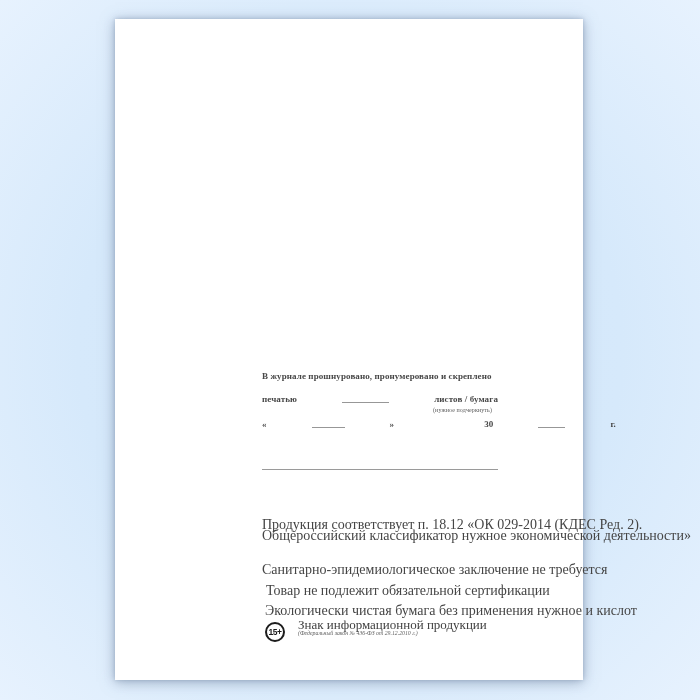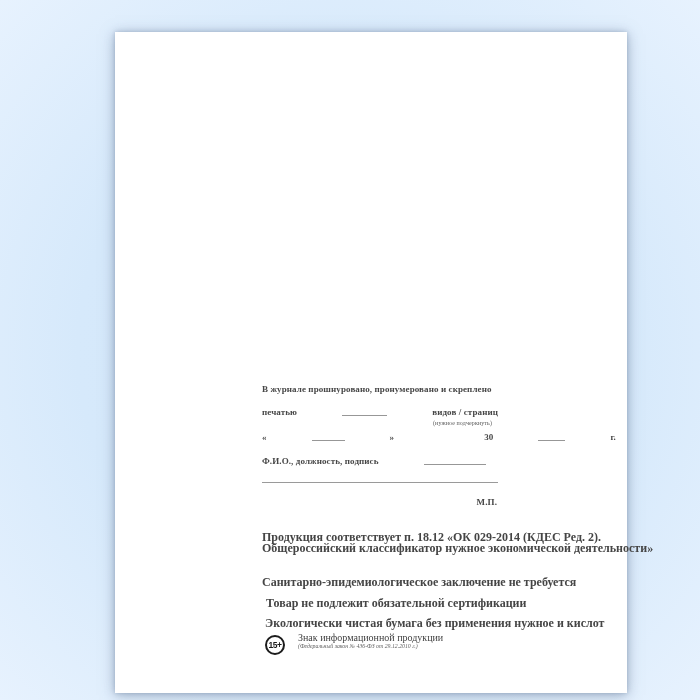--- a/index.html
+++ b/index.html
@@ -9,22 +9,22 @@
   }
   .canvas {
     position: relative;
     width: 700px;
     height: 700px;
     background: radial-gradient(ellipse at 50% 50%, #d2e6fa 0%, #d6e9fb 55%, #e7f2fe 100%);
   }
   .page {
     position: absolute;
     left: 115px;
-    top: 32px;
-    width: 512px;
+    top: 19px;
+    width: 468px;
     height: 661px;
     background: #ffffff;
     box-shadow: 0 2px 13px rgba(96,118,148,0.55), 0 0 4px rgba(96,118,148,0.35);
   }
   .content {
     position: absolute;
     left: 147px;
     top: 0;
     width: 236px;
     height: 100%;
@@ -40,85 +40,78 @@
   .l1 { top: 352px; }
   .l2 { top: 375px; }
   .l2-note { top: 386px; font-size: 6px; font-weight: normal; color: #5a5a5a; text-align: right; padding-right: 6px; letter-spacing: 0.1px; }
   .l3 { top: 400px; }
   .l4 { top: 424px; }
   .l4 .fill { margin-right: 12px; }
   .rule { top: 450px; border-bottom: 1px solid #9a9a9a; height: 1px; }
   .mp { top: 465px; text-align: right; padding-right: 1px; }
 
   
-  .comp { font-size: 12px; line-height: 11px; color: #454545; font-weight: bold; }
+  .comp { font-size: 14px; line-height: 11px; color: #454545; font-weight: normal; }
   .para { top: 500px; }
   .para .it { font-style: italic; }
   .sanitary { top: 545px; }
   .cert { top: 566px; padding-left: 4px; }
   .eco { top: 586px; padding-left: 3px; }
 
   
   .agemark { top: 601px; left: 3px; display: flex; align-items: flex-start; }
   .badge {
     width: 20px; height: 20px;
     border: 2px solid #1c1c1c;
     border-radius: 50%;
     display: flex; align-items: center; justify-content: center;
     font-family: "Liberation Sans", "DejaVu Sans", sans-serif;
     font-size: 8.5px; font-weight: bold; color: #1c1c1c;
     letter-spacing: -0.5px;
     flex: 0 0 auto;
     margin-top: 2px;
   }
   .agemark-text { margin-left: 13px; }
-  .agemark-title { font-size: 10px; line-height: 10px; color: #3f3f3f; }
+  .agemark-title { font-size: 13px; line-height: 10px; color: #3f3f3f; }
   .agemark-law { font-size: 5.8px; line-height: 7px; color: #5d5d5d; font-style: italic; }
 </style>
 </head>
 <body>
 
 <div class="canvas">
   <div class="page">
     <div class="content">
 
       <div class="line bind l1">
         <span>В журнале прошнуровано, пронумеровано и скреплено</span>
       </div>
 
       <div class="line bind l2 row">
         <span>печатью</span>
         <span class="fill"></span>
-        <span>видов / страниц</span>
+        <span>листов / бумага</span>
       </div>
 
       <div class="line bind l2-note">
         <span>(нужное подчеркнуть)</span>
       </div>
 
       <div class="line bind l3 row">
         <span>«</span>
         <span class="fill-q"></span>
         <span>»</span>
         <span class="fill"></span>
         <span>30</span>
         <span class="fill-yr"></span>
         <span>г.</span>
       </div>
 
-      <div class="line bind l4 row">
-        <span>Ф.И.О., должность, подпись</span>
-        <span class="fill"></span>
-      </div>
 
       <div class="line rule"></div>
 
-      <div class="line bind mp">
-        <span>М.П.</span>
-      </div>
 
       <div class="line comp para">
         <div>Продукция соответствует п. 18.12 «ОК 029-2014 (КДЕС Ред. 2).</div>
         <div>Общероссийский классификатор нужное экономической деятельности»</div>
       </div>
 
       <div class="line comp sanitary">
         <span>Санитарно-эпидемиологическое заключение не требуется</span>
       </div>
 

